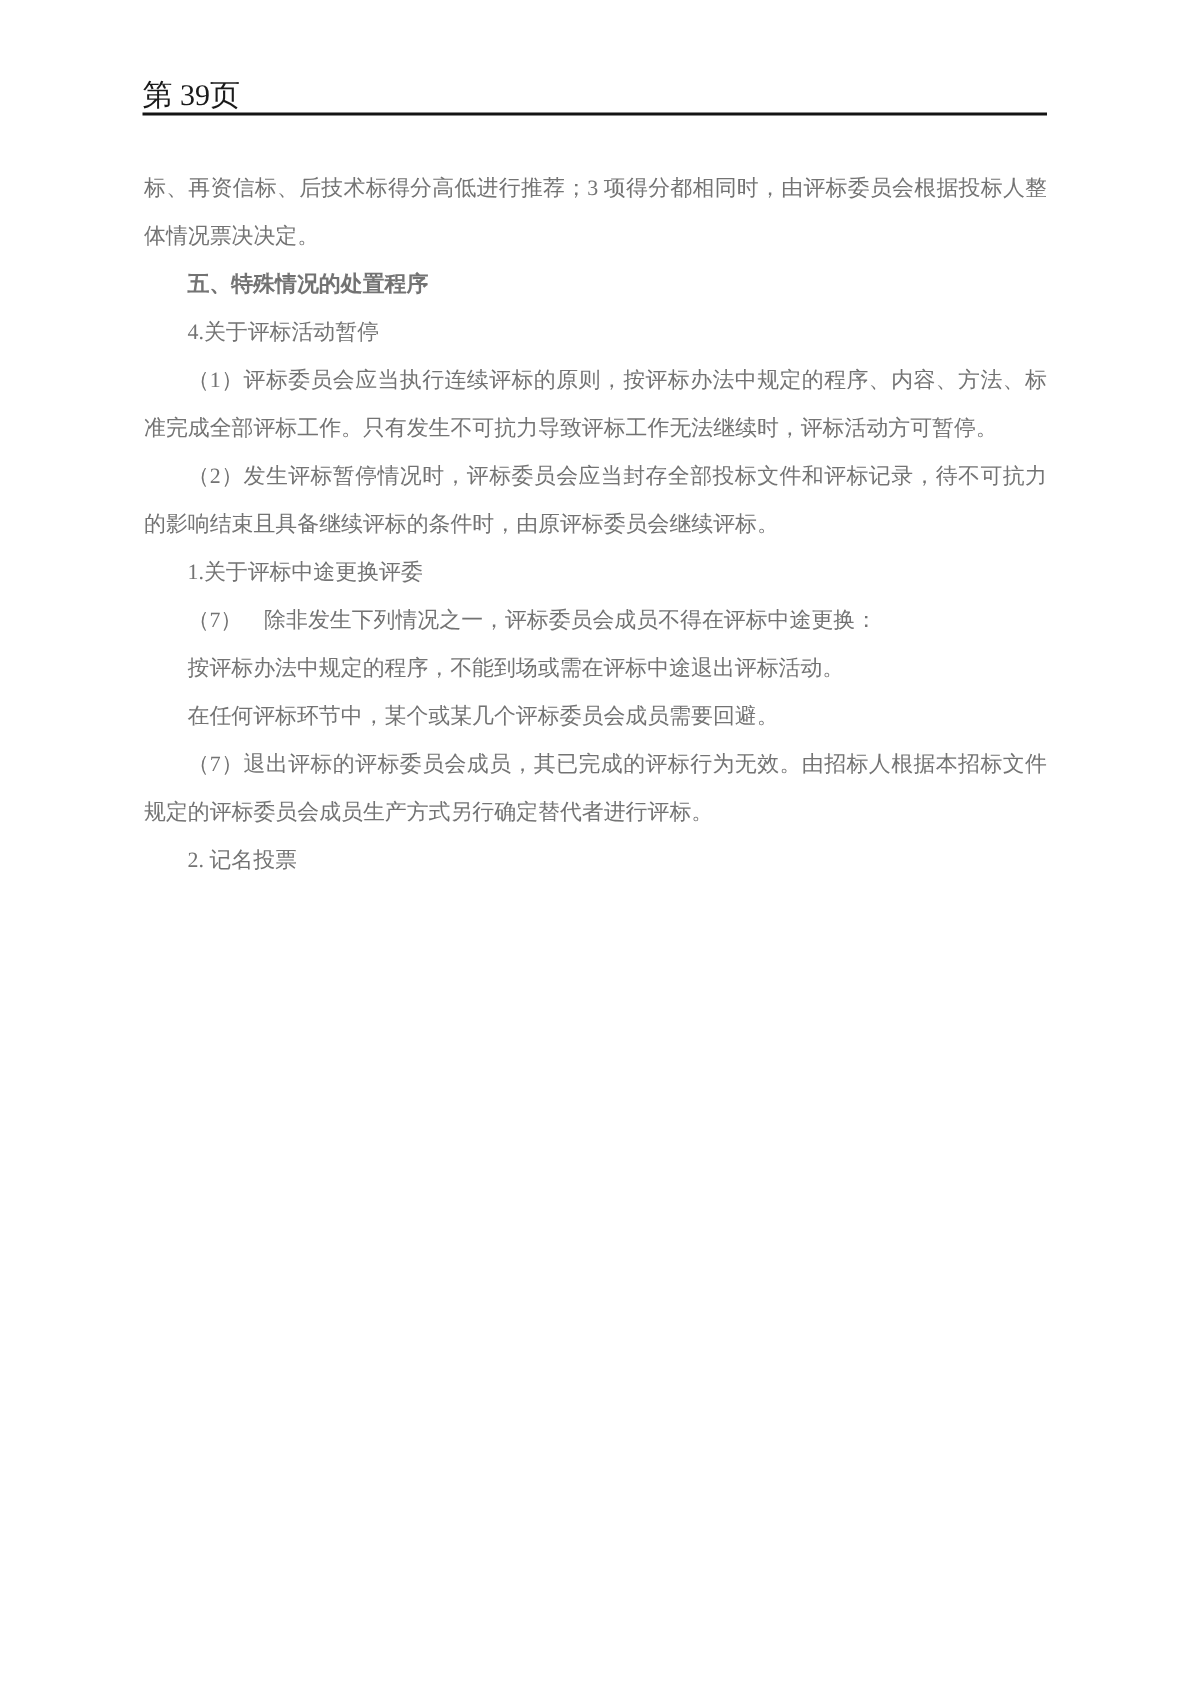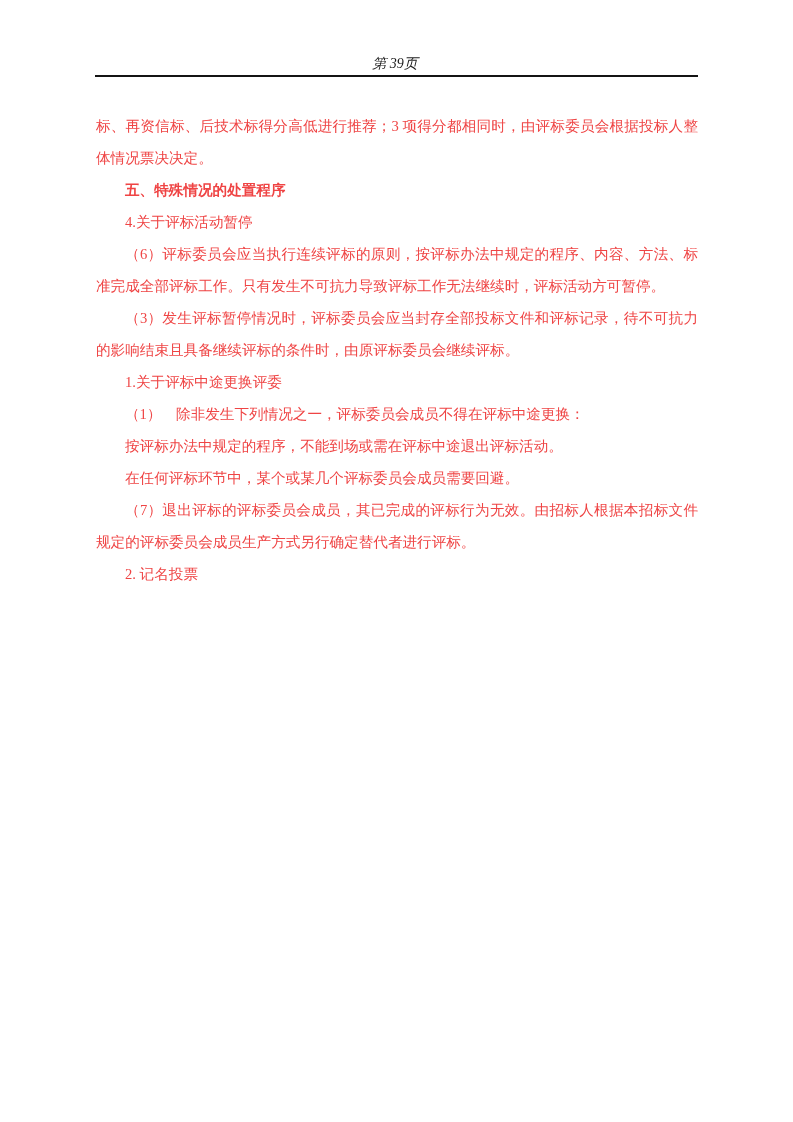--- a/index.html
+++ b/index.html
@@ -18,36 +18,35 @@
   .header {
     position: absolute;
     left: 95px;
     right: 95px;
     top: 55px;
     border-bottom: 2.5px solid #141414;
     padding-bottom: 2px;
   }
   .header-text {
     display: block;
-    text-align: center;
-    font-size: 14px;
+    text-align: left;
+    font-size: 20px;
     line-height: 18px;
     color: #1a1a1a;
     padding-right: 3px;
     white-space: pre;
-    font-style: italic;
   }
   .content {
     position: absolute;
     left: 96px;
     top: 110px;
     width: 602px;
     font-size: 14.6px;
     line-height: 32px;
-    color: #ef4444;
+    color: #737373;
     text-align: justify;
     text-justify: inter-ideograph;
   }
   .content p {
     margin: 0;
     padding: 0;
     word-break: break-all;
   }
   .para-continuation { text-indent: 0; }
   .para-indent { text-indent: 29px; }
@@ -62,23 +61,23 @@
 <div class="page">
 
   <div class="header">
     <span class="header-text">第 39页</span>
   </div>
 
   <div class="content">
     <p class="para-continuation">标、再资信标、后技术标得分高低进行推荐；3 项得分都相同时，由评标委员会根据投标人整体情况票决决定。</p>
     <p class="para-heading">五、特殊情况的处置程序</p>
     <p class="para-indent">4.关于评标活动暂停</p>
-    <p class="para-indent">（6）评标委员会应当执行连续评标的原则，按评标办法中规定的程序、内容、方法、标准完成全部评标工作。只有发生不可抗力导致评标工作无法继续时，评标活动方可暂停。</p>
-    <p class="para-indent">（3）发生评标暂停情况时，评标委员会应当封存全部投标文件和评标记录，待不可抗力的影响结束且具备继续评标的条件时，由原评标委员会继续评标。</p>
+    <p class="para-indent">（1）评标委员会应当执行连续评标的原则，按评标办法中规定的程序、内容、方法、标准完成全部评标工作。只有发生不可抗力导致评标工作无法继续时，评标活动方可暂停。</p>
+    <p class="para-indent">（2）发生评标暂停情况时，评标委员会应当封存全部投标文件和评标记录，待不可抗力的影响结束且具备继续评标的条件时，由原评标委员会继续评标。</p>
     <p class="para-indent">1.关于评标中途更换评委</p>
-    <p class="para-indent">（1）　除非发生下列情况之一，评标委员会成员不得在评标中途更换：</p>
+    <p class="para-indent">（7）　除非发生下列情况之一，评标委员会成员不得在评标中途更换：</p>
     <p class="para-indent">按评标办法中规定的程序，不能到场或需在评标中途退出评标活动。</p>
     <p class="para-indent">在任何评标环节中，某个或某几个评标委员会成员需要回避。</p>
     <p class="para-indent">（7）退出评标的评标委员会成员，其已完成的评标行为无效。由招标人根据本招标文件规定的评标委员会成员生产方式另行确定替代者进行评标。</p>
     <p class="para-indent">2. 记名投票</p>
   </div>
 
 </div>
 
 </body></html>

